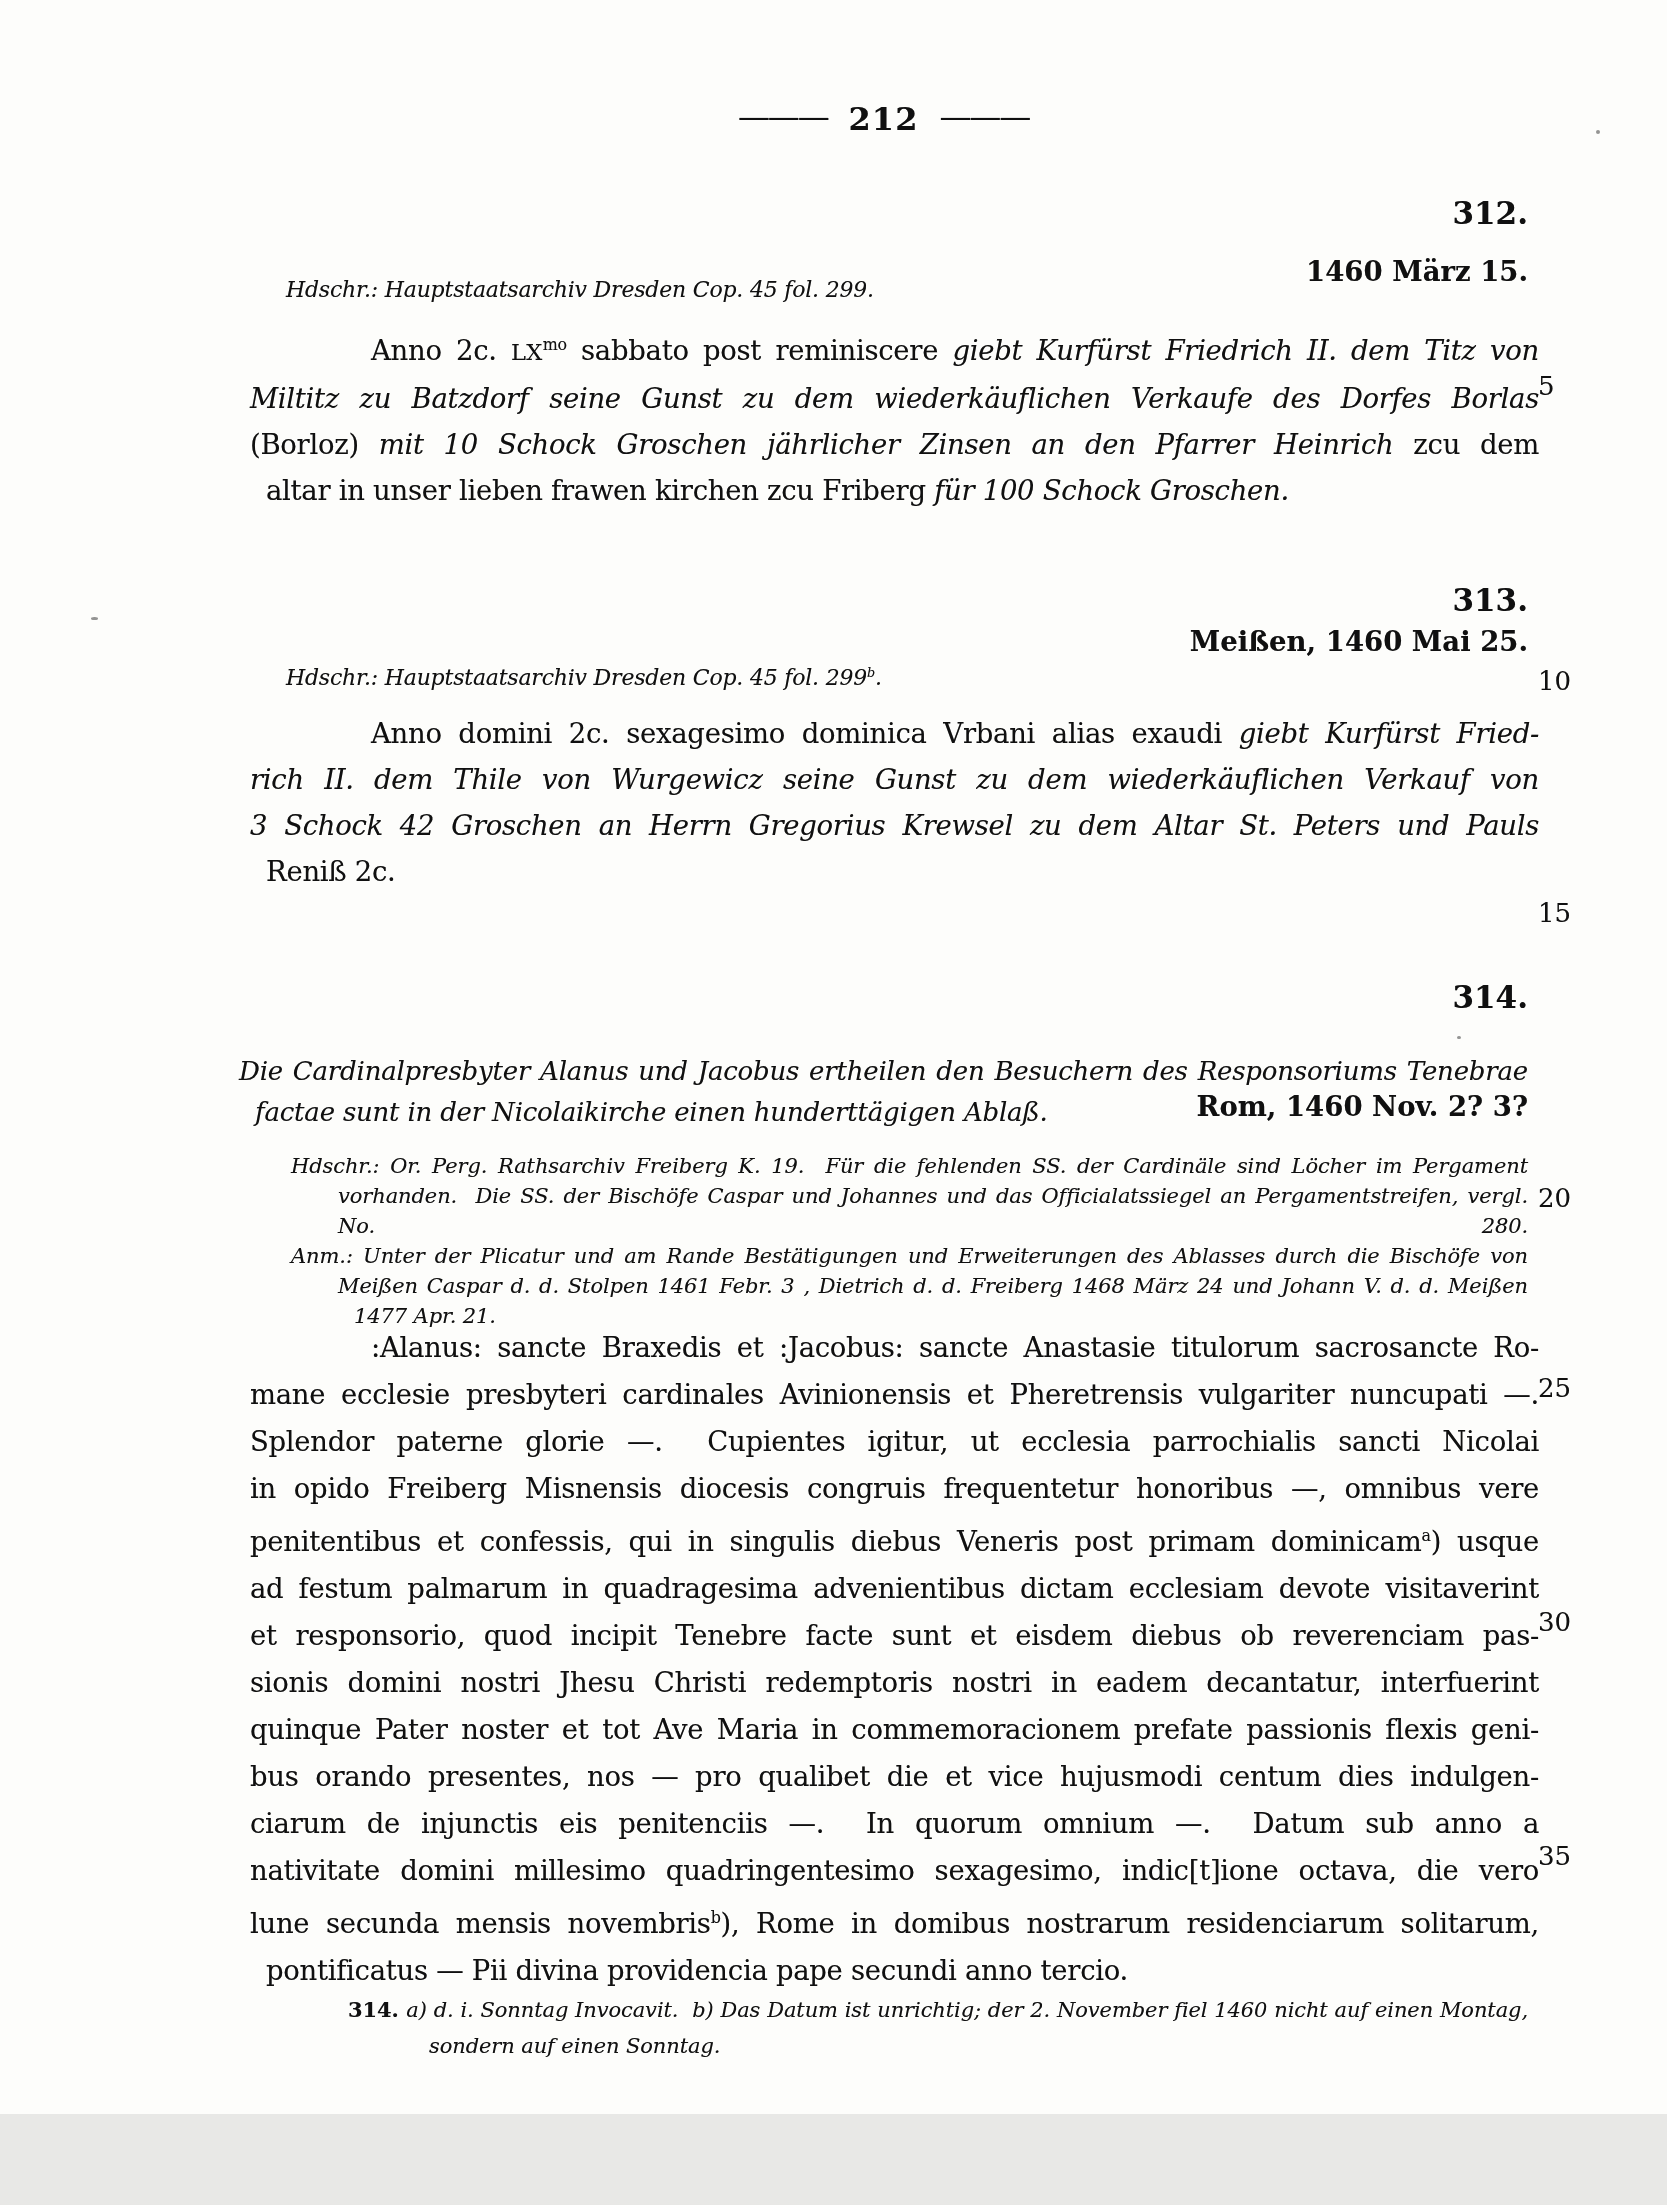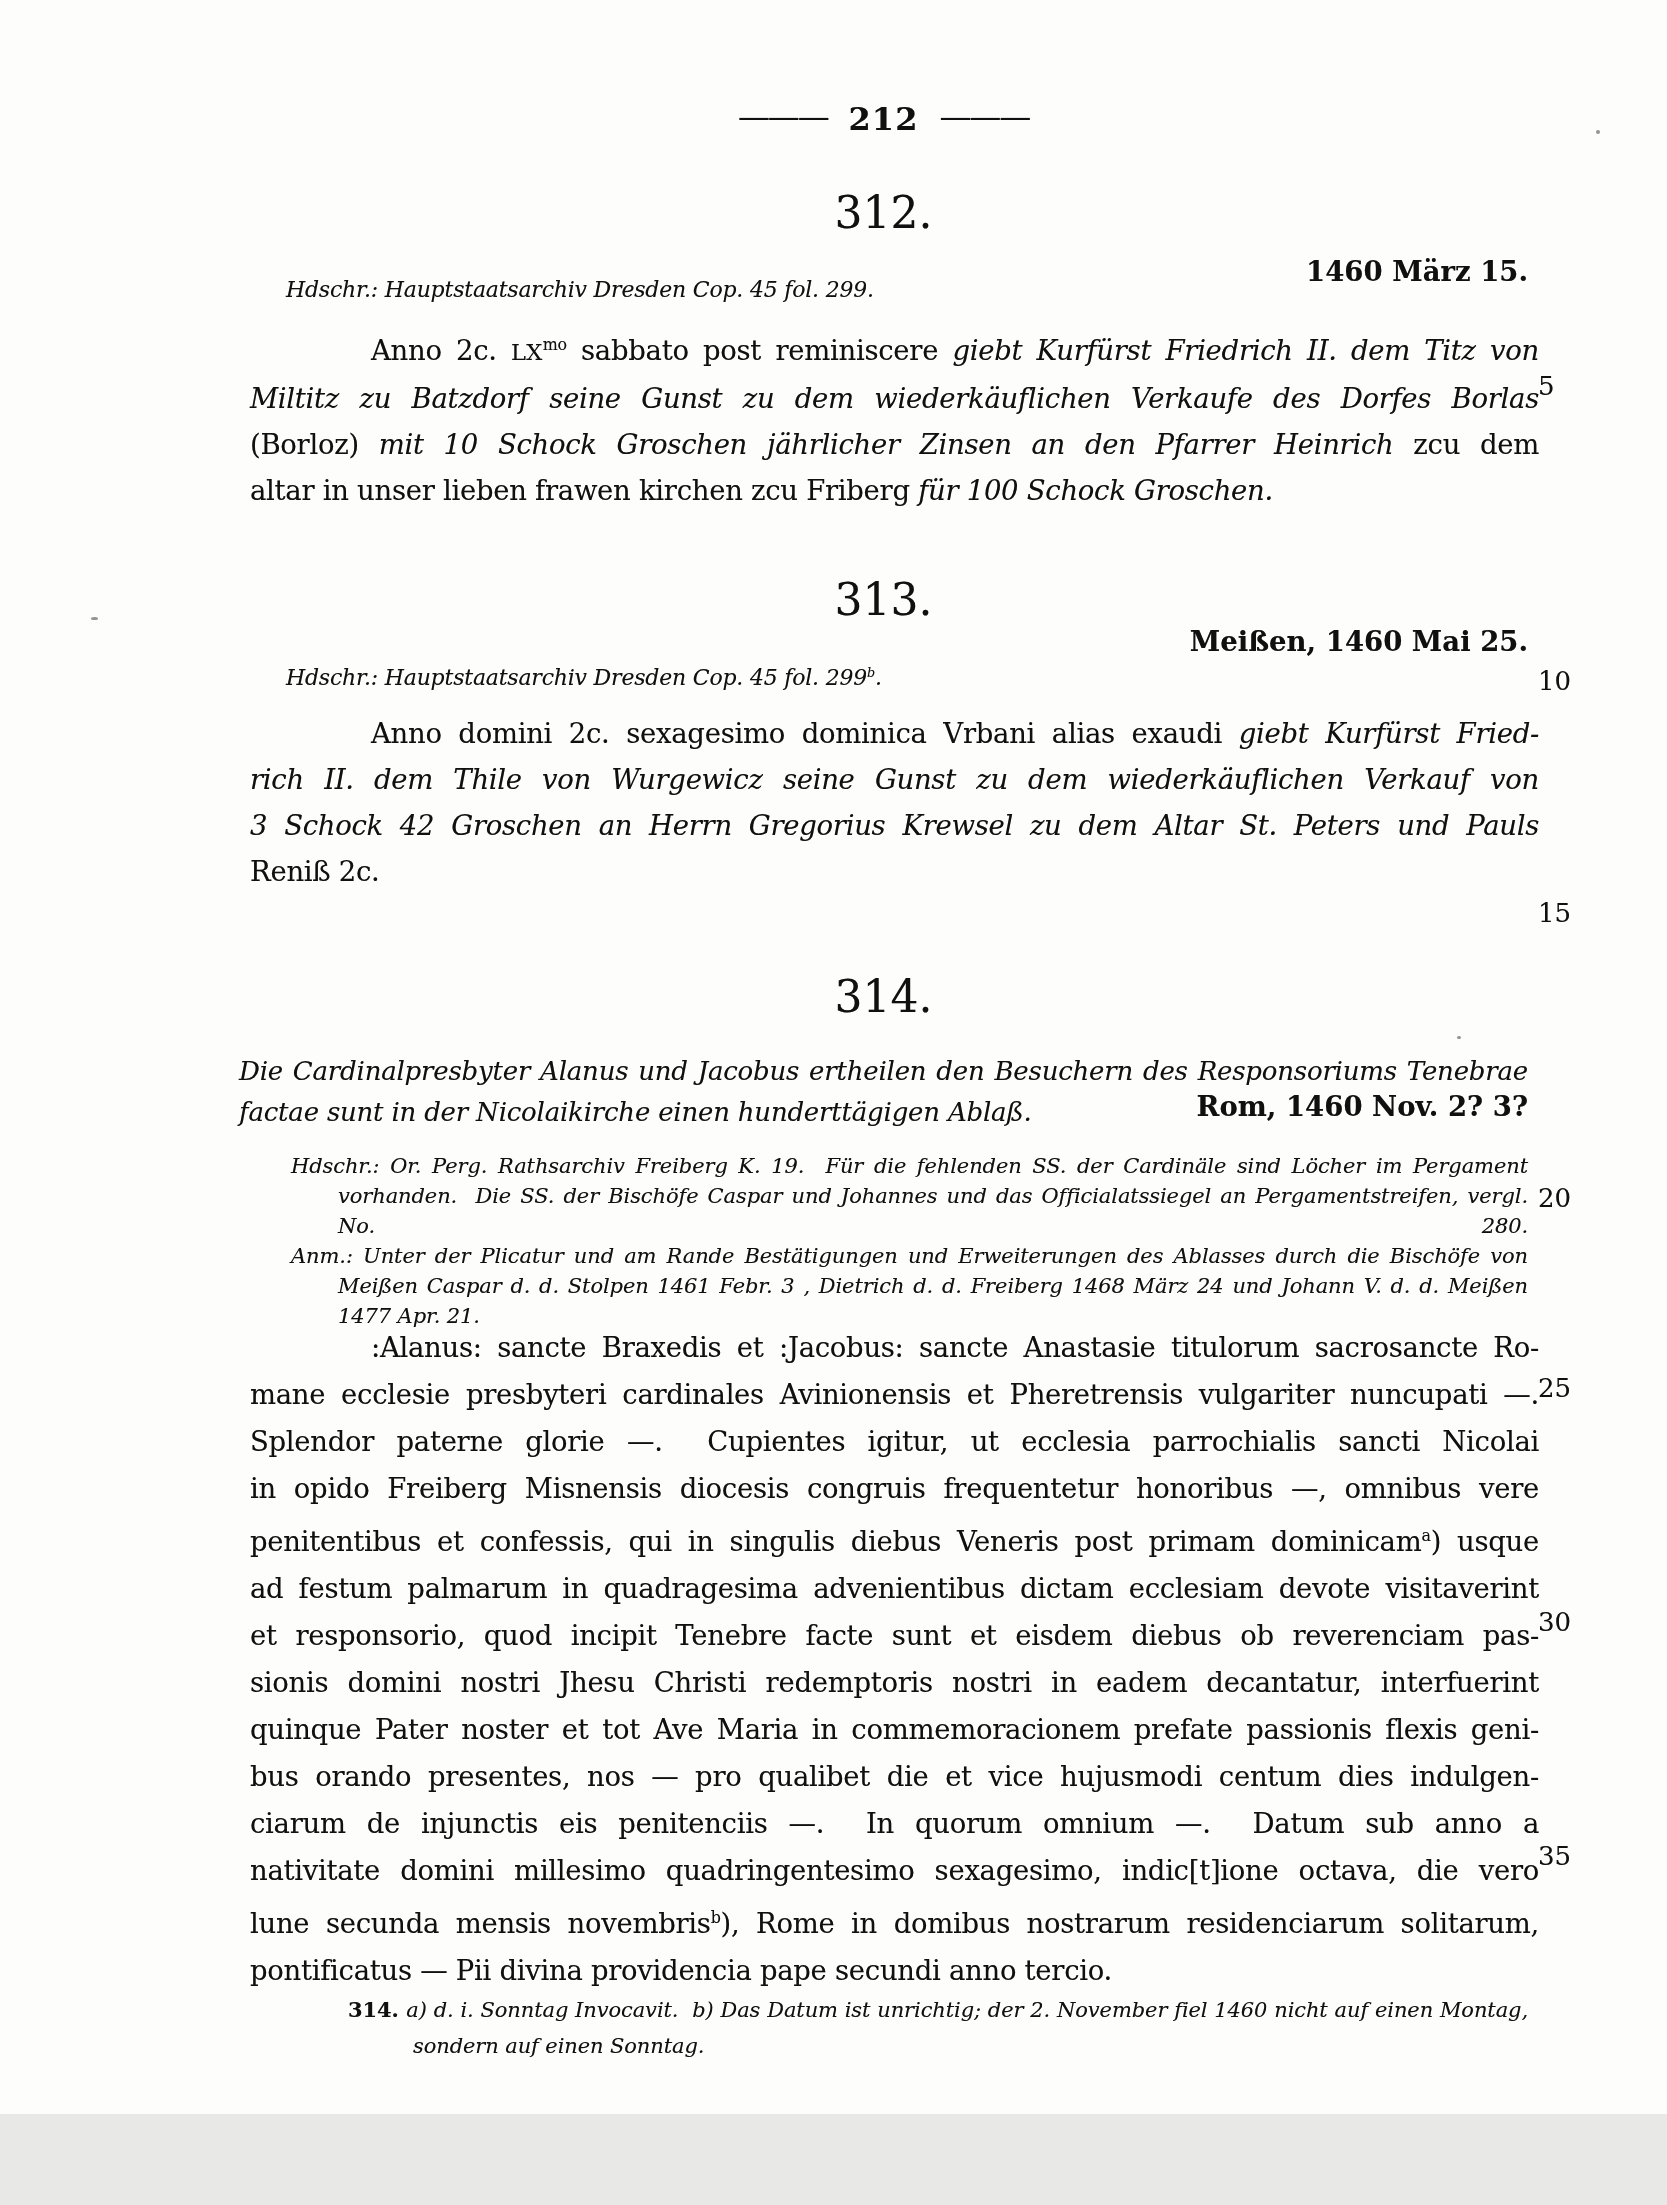--- a/index.html
+++ b/index.html
@@ -12,28 +12,28 @@
     font-family:"DejaVu Serif", serif;
     overflow:hidden;
     text-shadow:0 0 0.5px rgba(10,10,10,0.35);
   }
   .abs{position:absolute;}
   
   .colc{left:239px;width:1289px;text-align:center;}
   .colr{left:239px;width:1289px;text-align:right;}
   .pagehead{top:102px;font-size:32px;line-height:35px;font-weight:bold;letter-spacing:1.1px;}
   .pagehead .dash{font-weight:normal;letter-spacing:-2.2px;margin:0 21px;position:relative;top:-3.3px;}
-  .entry-no{font-size:44px;line-height:38px;font-weight:normal;}
+  .entry-no{font-size:31px;line-height:38px;font-weight:bold;text-align:right;}
   .date{font-size:27.5px;line-height:31px;font-weight:bold;}
   .srcline{font-size:22px;line-height:26px;font-style:italic;letter-spacing:-0.2px;white-space:nowrap;}
   .bodyblock{left:250px;width:1289px;font-size:27.5px;letter-spacing:-0.3px;}
   .lh84 .line{line-height:46px;}
   .lh85 .line{line-height:47px;}
   .line{text-align:justify;text-align-last:justify;}
-  .line.last{text-align:justify;text-align-last:left;}
+  .line.last{text-align:justify;text-align-last:left;margin-left:16px;}
   .line.ind{padding-left:121px;box-sizing:border-box;}
   .regest{left:239px;width:1289px;font-size:26px;font-style:italic;letter-spacing:-0.2px;}
   .regest .line{line-height:41px;}
   .smallsrc{left:291px;width:1237px;font-size:21px;font-style:italic;letter-spacing:-0.1px;}
   .smallsrc .line{line-height:30px;}
   .smallsrc .hang{padding-left:47px;box-sizing:border-box;}
   .footnote{left:348px;width:1180px;font-size:21px;letter-spacing:-0.1px;}
   .footnote .line{line-height:36px;}
   .footnote .hang{padding-left:65px;box-sizing:border-box;}
   .marginno{left:1538px;width:66px;font-size:26px;line-height:30px;text-align:left;}

